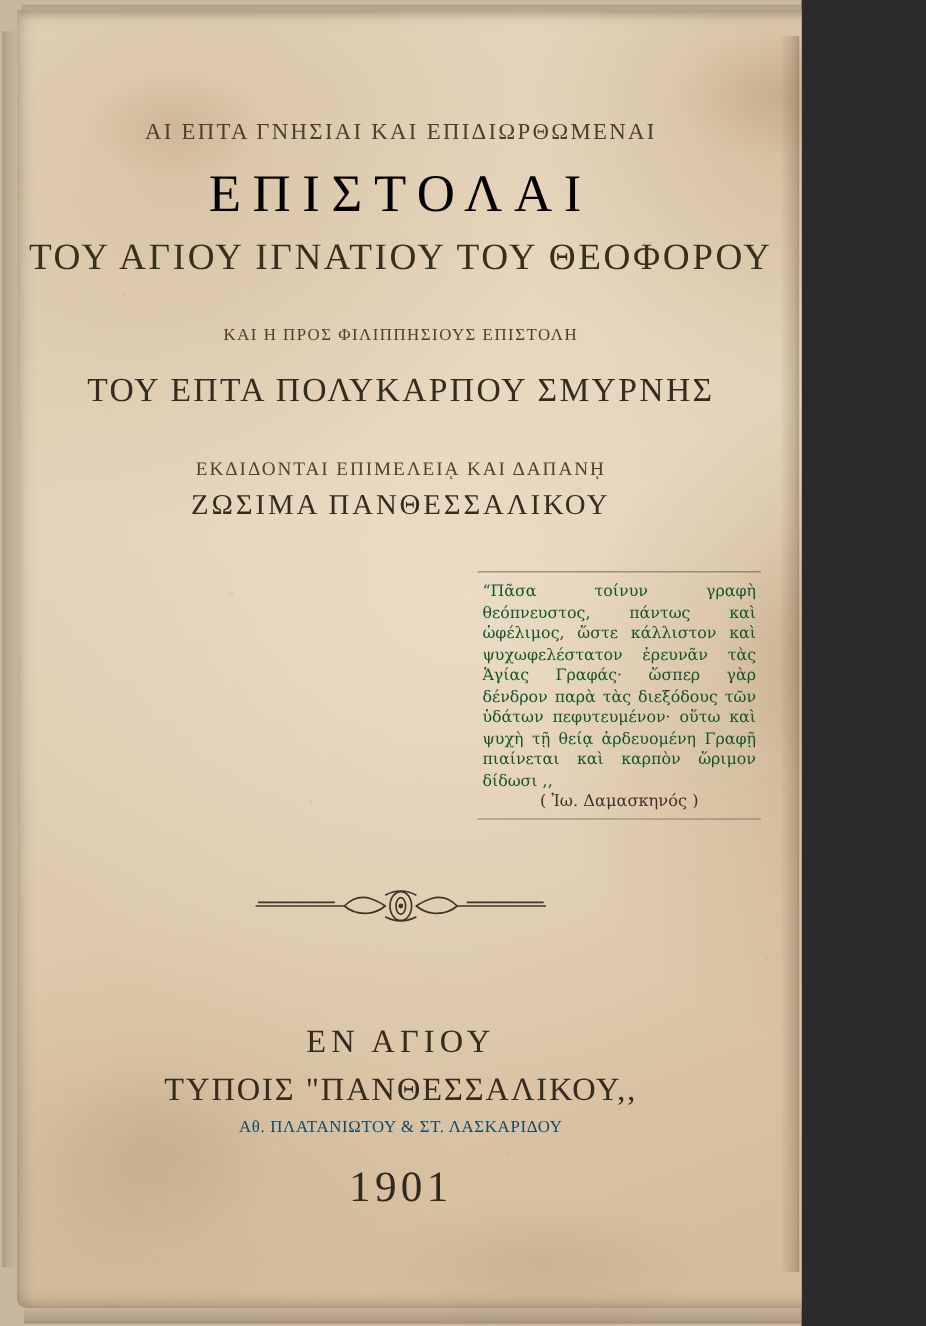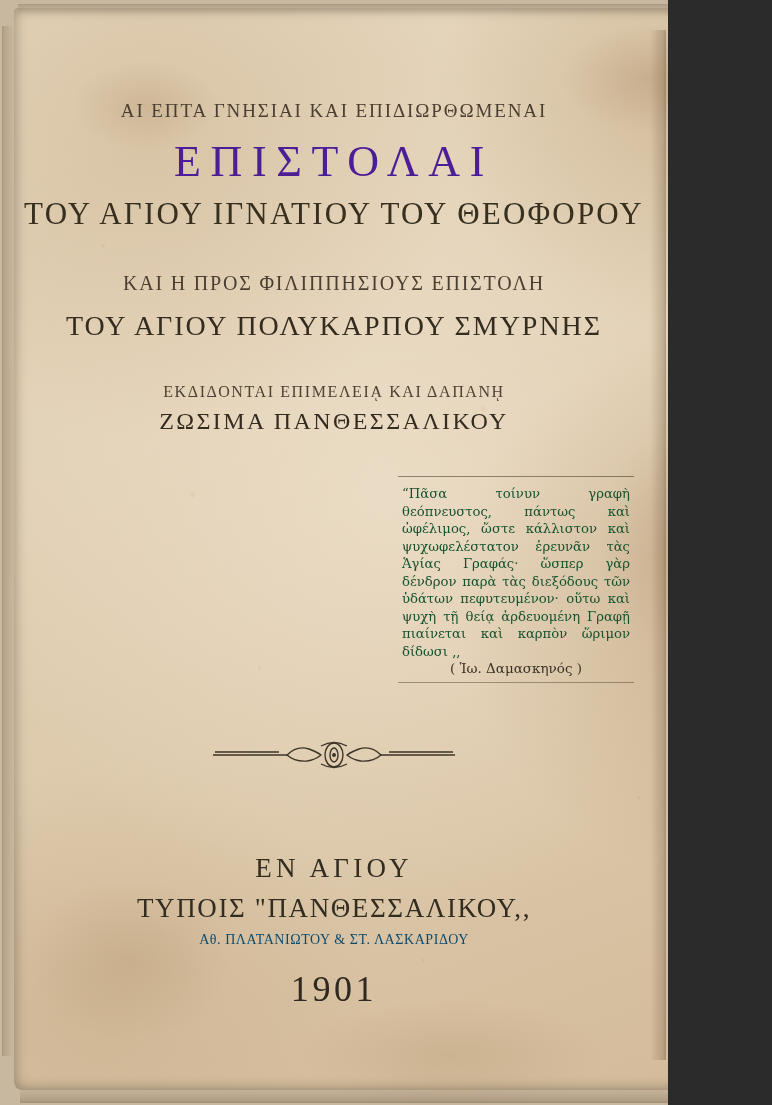--- a/index.html
+++ b/index.html
@@ -77,30 +77,30 @@
     white-space: nowrap;
   }
   .l-super {
     position: absolute; left: 0; right: 0; top: 100px;
     font-size: 19px; letter-spacing: 0.10em;
     color: #4a3f30;
   }
   .l-main {
     position: absolute; left: 0; right: 0; top: 136px;
     font-size: 44px; letter-spacing: 0.22em;
-    color: #4c1d95;
+    color: #000000;
   }
   .l-sub1 {
     position: absolute; left: 0; right: 0; top: 196px;
     font-size: 31px; letter-spacing: 0.07em;
     color: #37301f;
   }
   .l-sub2 {
     position: absolute; left: 0; right: 0; top: 272px;
-    font-size: 20px; letter-spacing: 0.09em;
+    font-size: 14px; letter-spacing: 0.09em;
     color: #4a3f30;
   }
   .l-sub3 {
     position: absolute; left: 0; right: 0; top: 310px;
     font-size: 28px; letter-spacing: 0.07em;
     color: #332c1f;
   }
   .l-ed1 {
     position: absolute; left: 0; right: 0; top: 383px;
     font-size: 16px; letter-spacing: 0.10em;
@@ -202,21 +202,21 @@
   <div class="content">
 
     <div class="line l-super">ΑΙ ΕΠΤΑ ΓΝΗΣΙΑΙ ΚΑΙ ΕΠΙΔΙΩΡΘΩΜΕΝΑΙ</div>
 
     <div class="line l-main">ΕΠΙΣΤΟΛΑΙ</div>
 
     <div class="line l-sub1">ΤΟΥ ΑΓΙΟΥ ΙΓΝΑΤΙΟΥ ΤΟΥ ΘΕΟΦΟΡΟΥ</div>
 
     <div class="line l-sub2">ΚΑΙ Η ΠΡΟΣ ΦΙΛΙΠΠΗΣΙΟΥΣ ΕΠΙΣΤΟΛΗ</div>
 
-    <div class="line l-sub3">ΤΟΥ ΑΓΙΟΥ ΠΟΛΥΚΑΡΠΟΥ ΣΜΥΡΝΗΣ</div>
+    <div class="line l-sub3">ΤΟΥ ΕΠΤΑ ΠΟΛΥΚΑΡΠΟΥ ΣΜΥΡΝΗΣ</div>
 
     <div class="line l-ed1">ΕΚΔΙΔΟΝΤΑΙ ΕΠΙΜΕΛΕΙᾼ ΚΑΙ ΔΑΠΑΝῌ</div>
 
     <div class="line l-ed2">ΖΩΣΙΜΑ ΠΑΝΘΕΣΣΑΛΙΚΟΥ</div>
 
     <div class="quote-box">
       <div class="quote-text">“Πᾶσα τοίνυν γραφὴ θεόπνευστος, πάντως καὶ ὠφέλιμος, ὥστε κάλλιστον καὶ ψυχωφελέστατον ἐρευνᾶν τὰς Ἁγίας Γραφάς· ὥσπερ γὰρ δένδρον παρὰ τὰς διεξόδους τῶν ὑδάτων πεφυτευμένον· οὕτω καὶ ψυχὴ τῇ θείᾳ ἀρδευομένη Γραφῇ πιαίνεται καὶ καρπὸν ὥριμον δίδωσι ,,</div>
       <div class="quote-attrib">( Ἰω. Δαμασκηνός )</div>
     </div>
 

